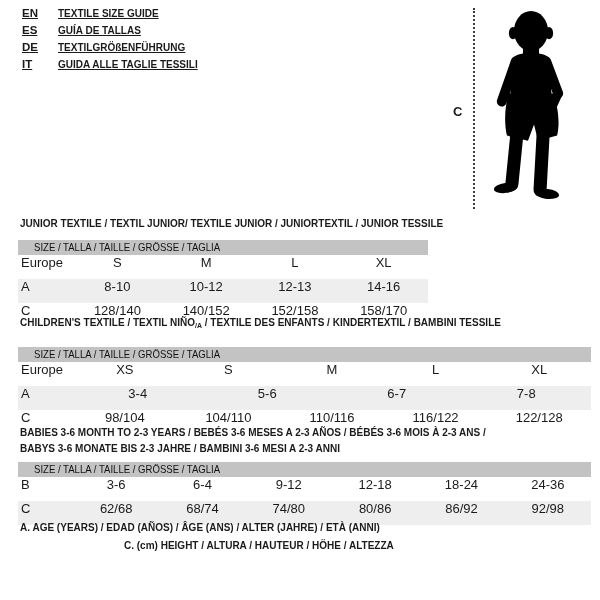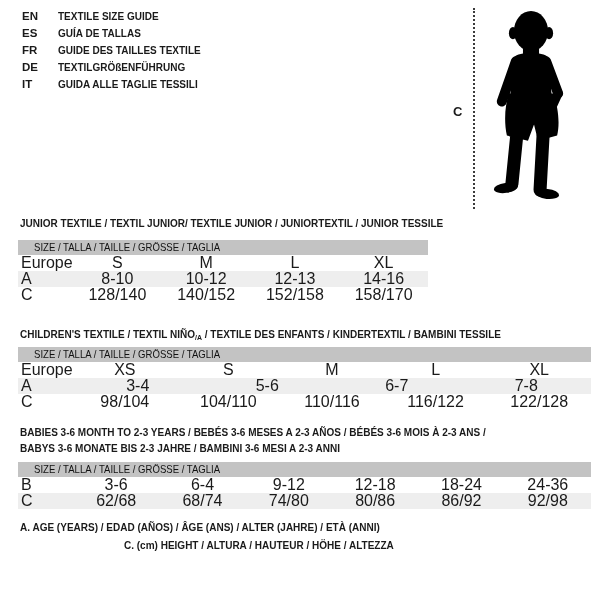--- a/index.html
+++ b/index.html
@@ -3,43 +3,43 @@
 <meta charset="utf-8">
 <style>
   :root { --bar:#c3c3c3; --alt:#eeeeee; --ink:#1a1a1a; --sil:#000000; }
   * { margin:0; padding:0; box-sizing:border-box; }
   html,body { width:600px; height:600px; background:#fff; overflow:hidden;
               font-family:"Liberation Sans", sans-serif; color:var(--ink); }
   .cond { display:inline-block; transform:scaleX(0.87); transform-origin:0 50%; white-space:nowrap; }
 
   
   #langs { position:absolute; top:7px; left:22px; }
-  .lang-row { display:flex; height:17px; align-items:center; font-weight:bold; font-size:11.5px; }
+  .lang-row { display:flex; height:17px; align-items:flex-start; font-weight:bold; font-size:11.5px;text-decoration:underline; }
   .lang-code { width:36px; flex:0 0 36px; }
 
   
   #figure { position:absolute; left:448px; top:4px; width:150px; height:212px; }
   .measure-line { position:absolute; left:25px; top:4px; height:201px; width:0; border-left:2px dotted #3a3a3a; }
   .measure-label { position:absolute; left:5px; top:100px; font-weight:bold; font-size:13px; }
   .baby-svg { position:absolute; left:33px; top:3px; width:100px; height:206px; }
 
   
   .sec-title { position:absolute; left:20px; font-weight:bold; font-size:11.5px; }
   #junior-title  { top:217px; }
-  #children-title{ top:328px; }
+  #children-title{ top:316px; }
   #babies-title  { top:424px; line-height:16px; }
   .subs { font-size:8px; vertical-align:-2px; }
 
   
   .sg-table { position:absolute; left:18px; }
   #junior-table  { top:240px; width:410px; }
   #children-table{ top:347px; width:573px; }
   #babies-table  { top:462px; width:573px; }
   .size-bar { height:15px; background:var(--bar); font-size:11px; line-height:15px; padding-left:16px; color:#111; }
-  .t-row { display:flex; height:16px; line-height:16px; font-size:16px; }
+  .t-row { display:flex; height:24px; line-height:16px; font-size:13px; }
   .t-row.alt { background:var(--alt); }
   .t-label { flex:0 0 55px; width:55px; padding-left:3px; text-align:left; }
   .t-cell { flex:1; text-align:center; }
 
   
   #legend { position:absolute; left:20px; top:521px;text-align:right; }
   .legend-line { height:17.5px; font-weight:bold; font-size:11.5px; }
 </style>
 </head>
 <body>
@@ -47,24 +47,20 @@
 <div>
 
   <div id="langs">
     <div class="lang-row">
       <span class="lang-code">EN</span>
       <span class="cond">TEXTILE SIZE GUIDE</span>
     </div>
     <div class="lang-row">
       <span class="lang-code">ES</span>
       <span class="cond">GUÍA DE TALLAS</span>
-    </div>
-    <div class="lang-row">
-      <span class="lang-code">FR</span>
-      <span class="cond">GUIDE DES TAILLES TEXTILE</span>
     </div>
     <div class="lang-row">
       <span class="lang-code">DE</span>
       <span class="cond">TEXTILGRÖßENFÜHRUNG</span>
     </div>
     <div class="lang-row">
       <span class="lang-code">IT</span>
       <span class="cond">GUIDA ALLE TAGLIE TESSILI</span>
     </div>
   </div>

